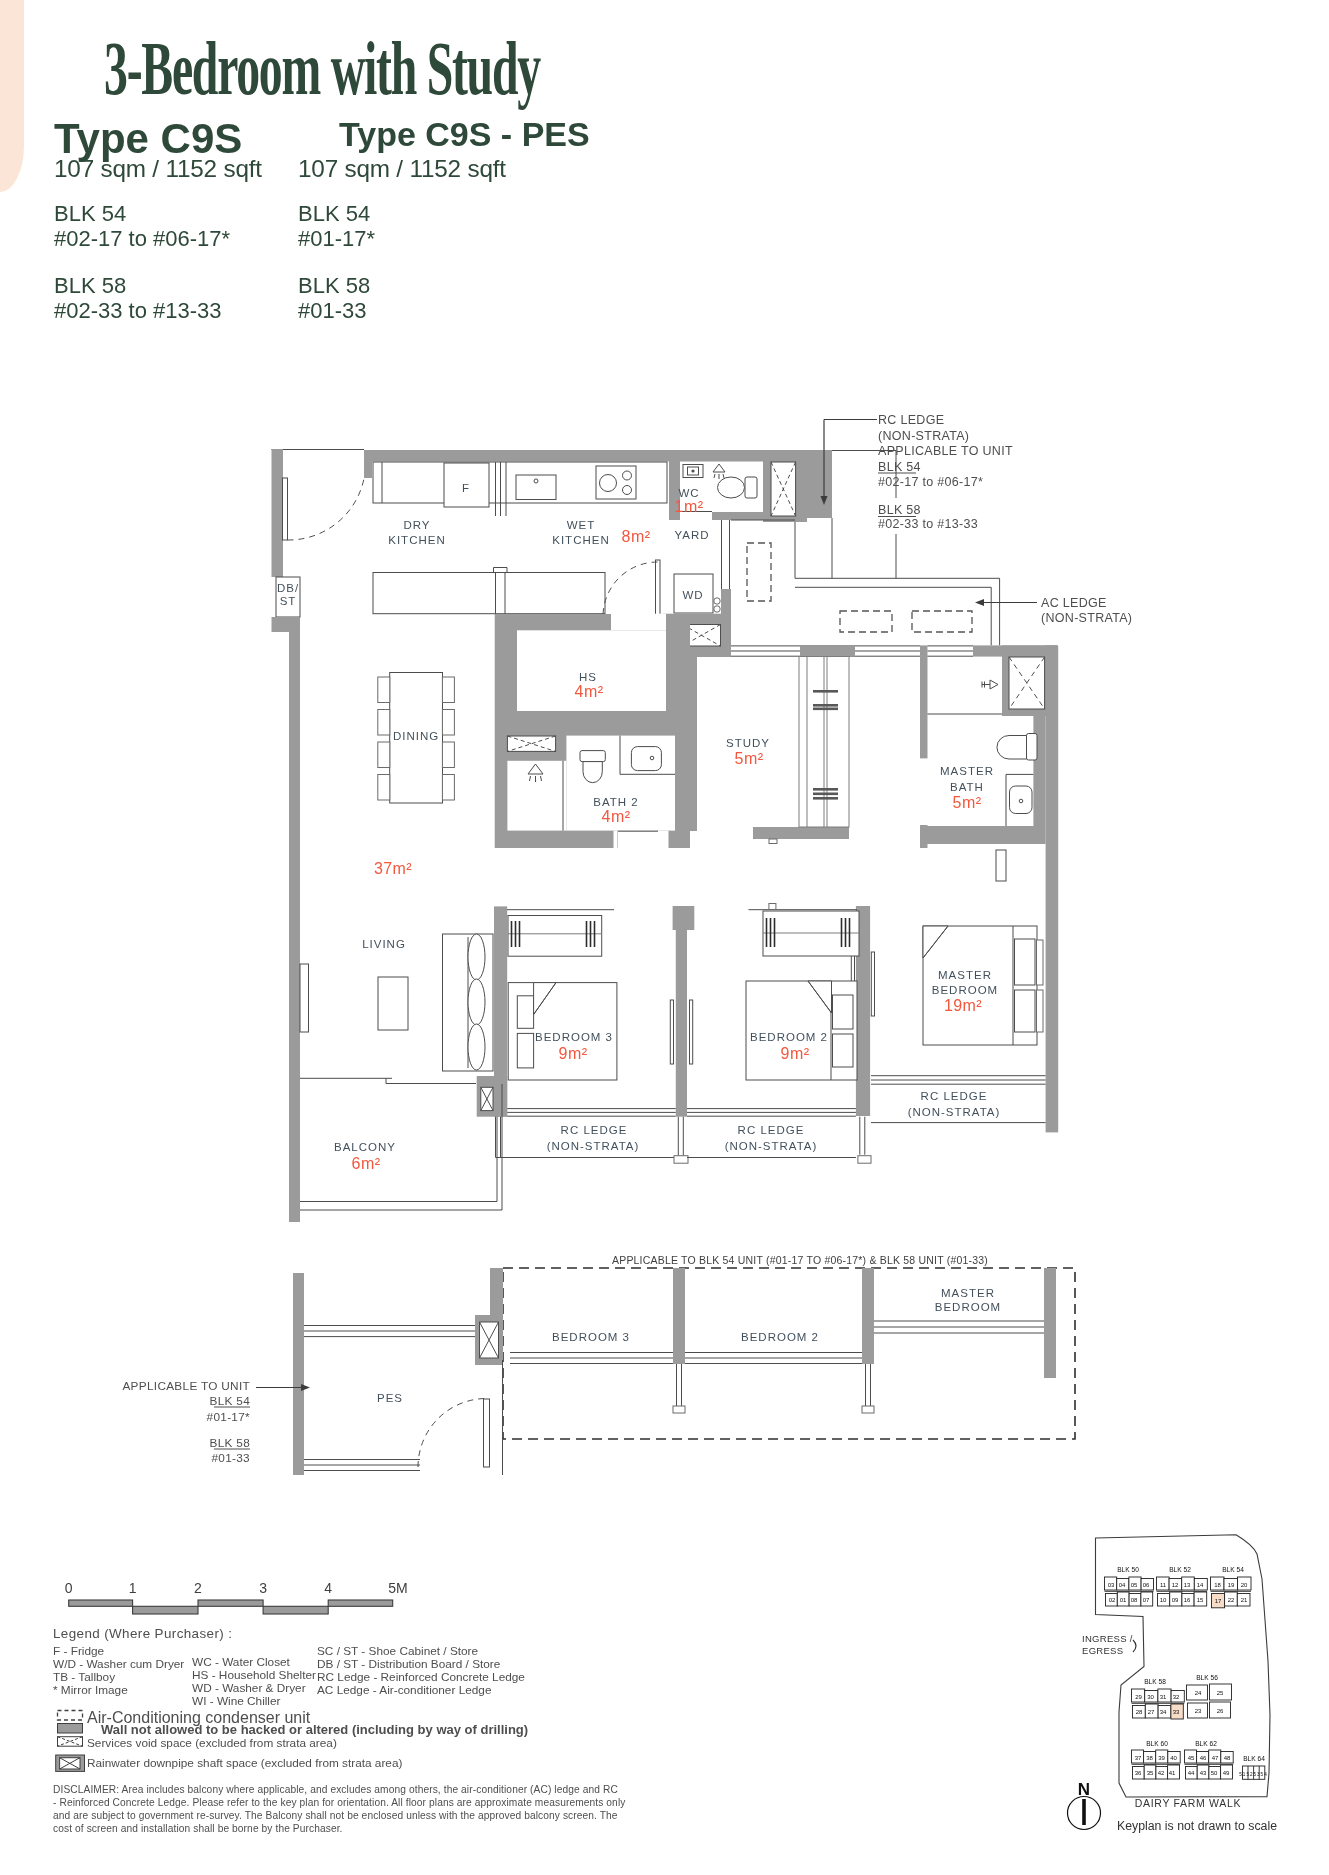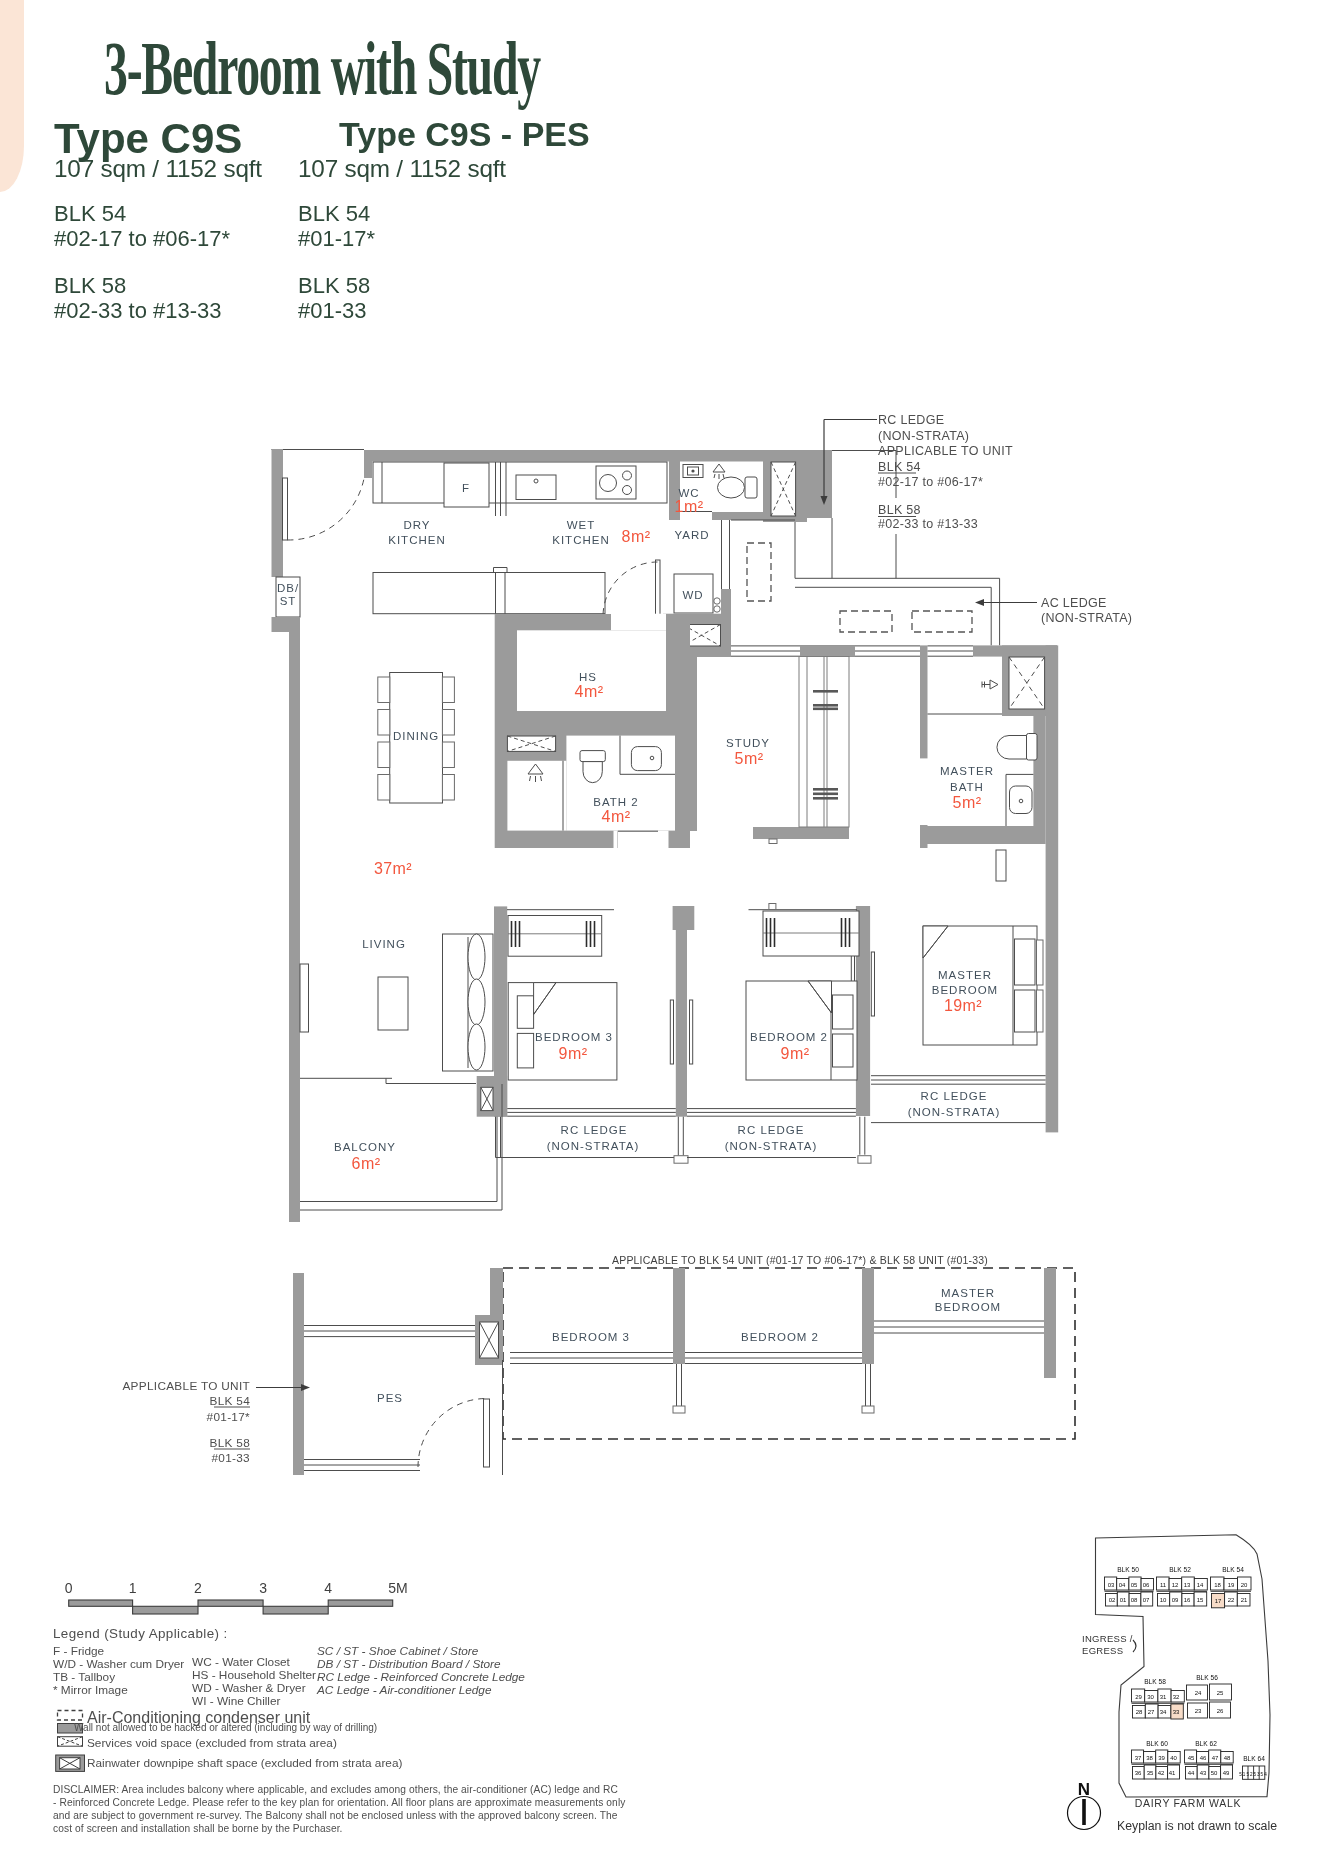--- a/index.html
+++ b/index.html
@@ -782,26 +782,26 @@
 
 <text x="1084" y="1795" fill="#111" font-size="17" text-anchor="middle" font-weight="bold">N</text>
 <circle cx="1084" cy="1813" r="16.5" fill="none" stroke="#111" stroke-width="1.2"></circle>
 <rect x="1082.2" y="1799" width="3.6" height="26" fill="#111"></rect>
 
 <text x="1188" y="1807" fill="#333" font-size="10.5" text-anchor="middle" letter-spacing="0.7">DAIRY FARM WALK</text>
 
 <text x="1197" y="1830" fill="#333" font-size="12.3" text-anchor="middle">Keyplan is not drawn to scale</text>
 </svg>
 
-<div class="abs" style="left:53px;top:1626px;font-size:13.4px;color:#4e4e4e;letter-spacing:0.4px;">Legend (Study Applicable) :</div>
+<div class="abs" style="left:53px;top:1626px;font-size:13.4px;color:#4e4e4e;letter-spacing:0.4px;">Legend (Where Purchaser) :</div>
 
 <div class="abs" style="left:53px;top:1645px;font-size:11.8px;color:#4e4e4e;line-height:13.15px;letter-spacing:0px;">F - Fridge<br>W/D - Washer cum Dryer<br>TB - Tallboy<br>* Mirror Image</div>
 
 <div class="abs" style="left:192px;top:1645px;font-size:11.8px;color:#4e4e4e;line-height:13.15px;letter-spacing:0px;margin-top:11px;">WC - Water Closet<br>HS - Household Shelter<br>WD - Washer &amp; Dryer<br>WI - Wine Chiller</div>
 
-<div class="abs" style="left:317px;top:1645px;font-size:11.8px;color:#4e4e4e;line-height:13.15px;letter-spacing:0px;font-style:italic;">SC / ST - Shoe Cabinet / Store<br>DB / ST - Distribution Board / Store<br>RC Ledge - Reinforced Concrete Ledge<br>AC Ledge - Air-conditioner Ledge</div>
+<div class="abs" style="left:317px;top:1645px;font-size:11.8px;color:#4e4e4e;line-height:13.15px;letter-spacing:0px;">SC / ST - Shoe Cabinet / Store<br>DB / ST - Distribution Board / Store<br>RC Ledge - Reinforced Concrete Ledge<br>AC Ledge - Air-conditioner Ledge</div>
 
 <div class="abs" style="left:87px;top:1709px;font-size:16px;color:#4e4e4e;letter-spacing:0px;">Air-Conditioning condenser unit</div>
-<div class="abs" style="left:74px;top:1722.3px;font-size:10px;color:#4e4e4e;letter-spacing:0px;">Wall not allowed to be hacked or altered (including by way of drilling)</div>
+<div class="abs" style="left:101px;top:1722.3px;font-size:13px;color:#4e4e4e;letter-spacing:0px;font-weight:bold;">Wall not allowed to be hacked or altered (including by way of drilling)</div>
 <div class="abs" style="left:87px;top:1735.5px;font-size:11.8px;color:#4e4e4e;letter-spacing:0px;">Services void space (excluded from strata area)</div>
 <div class="abs" style="left:87px;top:1755.5px;font-size:11.8px;color:#4e4e4e;letter-spacing:0px;">Rainwater downpipe shaft space (excluded from strata area)</div>
 
 <div class="abs" style="left:53px;top:1783px;width:700px;font-size:10.2px;color:#4e4e4e;line-height:13.1px;letter-spacing:0.1px;">DISCLAIMER: Area includes balcony where applicable, and excludes among others, the air-conditioner (AC) ledge and RC<br>- Reinforced Concrete Ledge. Please refer to the key plan for orientation. All floor plans are approximate measurements only<br>and are subject to government re-survey. The Balcony shall not be enclosed unless with the approved balcony screen. The<br>cost of screen and installation shall be borne by the Purchaser.</div>
 
 </body></html>

